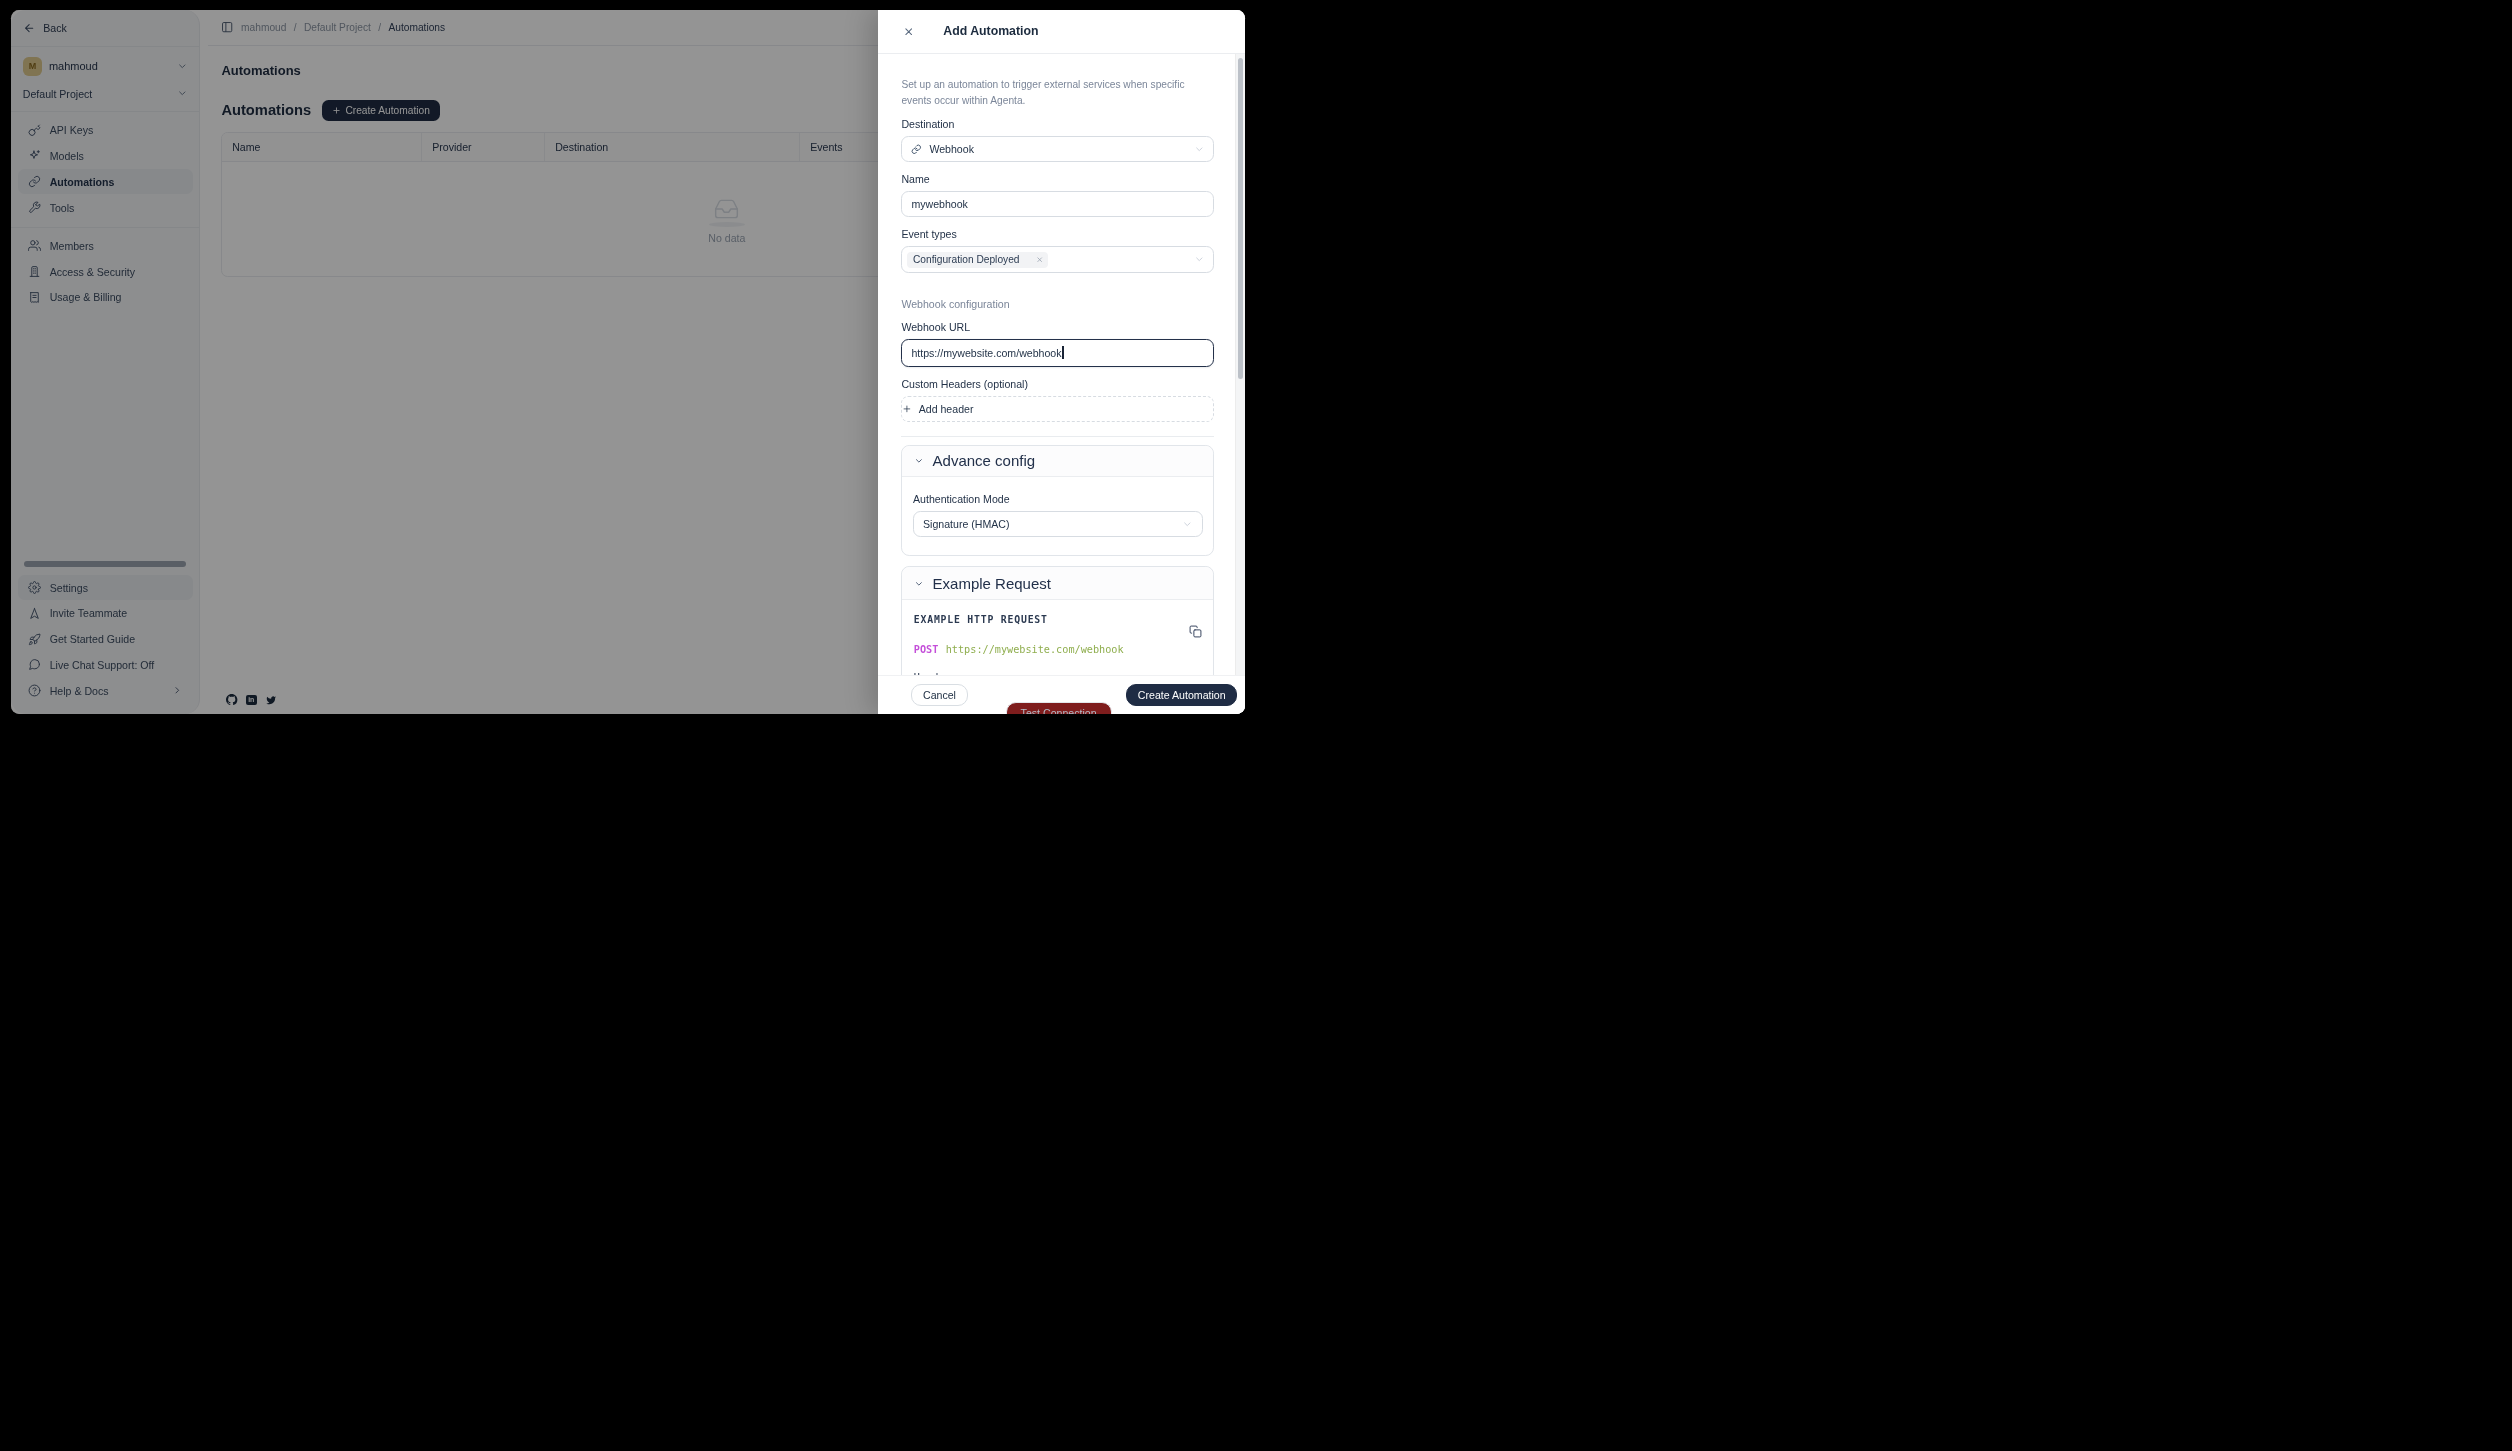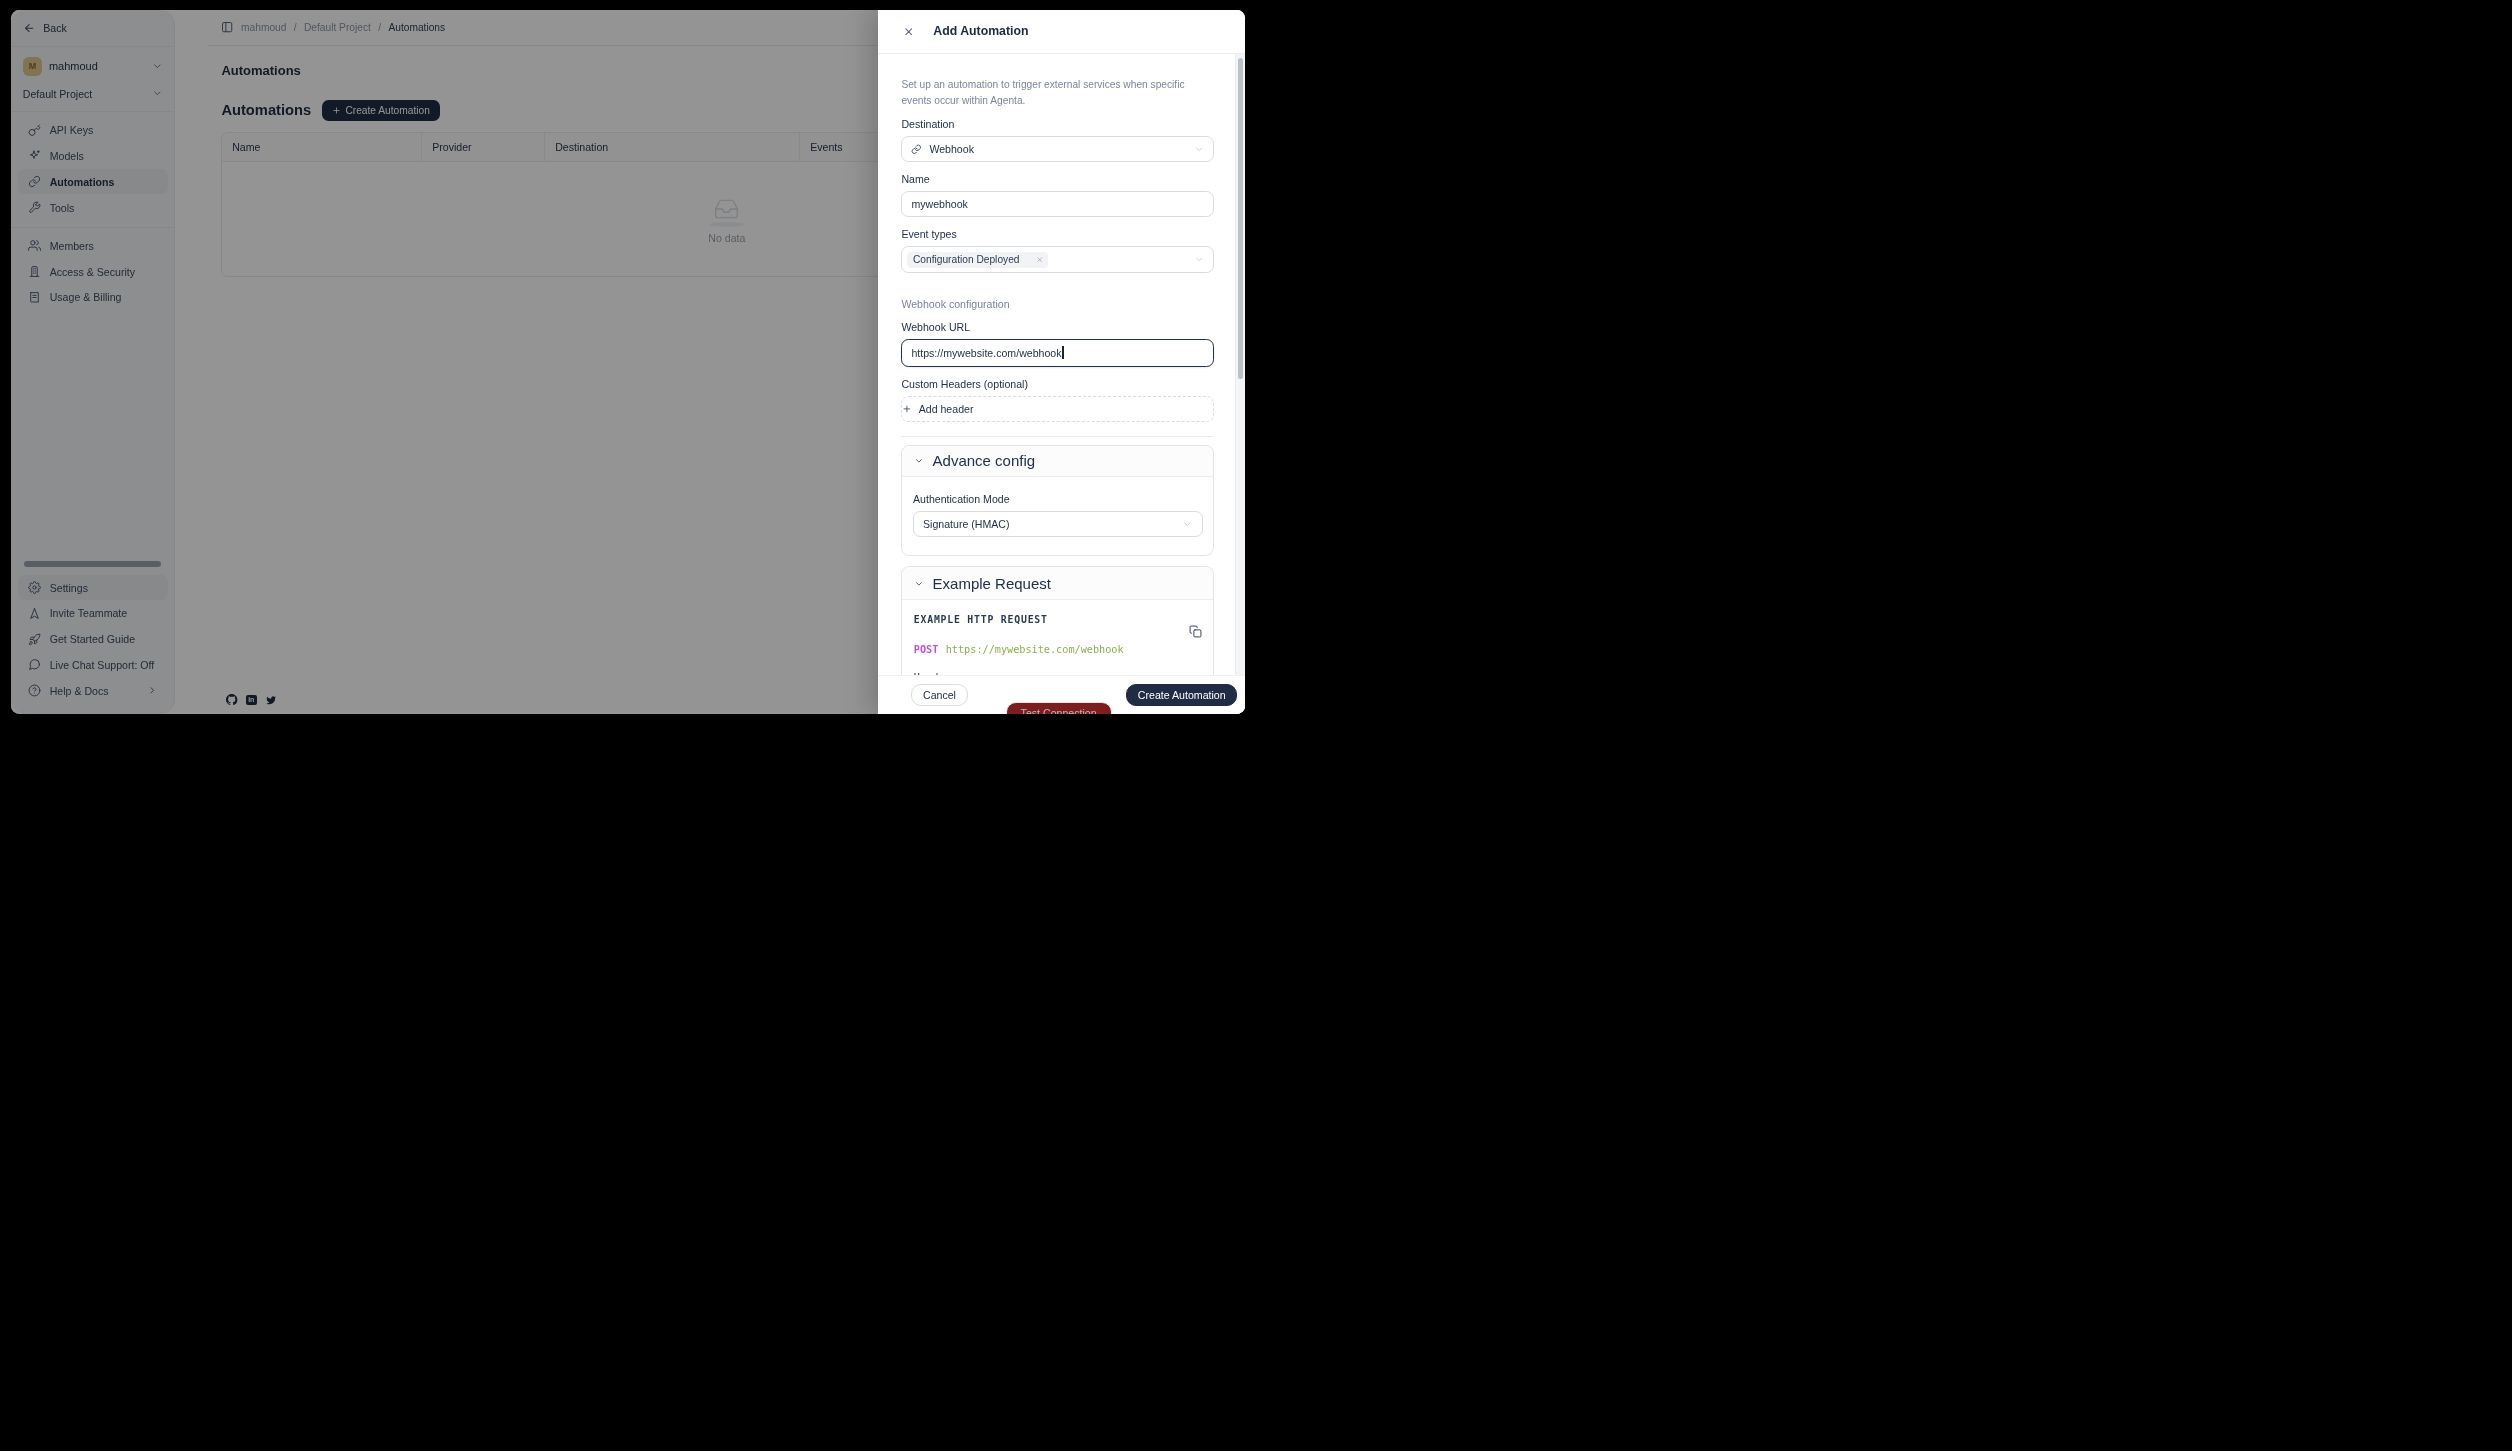--- a/index.html
+++ b/index.html
@@ -3,21 +3,21 @@
 <meta charset="utf-8">
 <style>
   * { margin:0; padding:0; box-sizing:border-box; }
   html,body { width:1256px; height:726px; background:#000; overflow:hidden;
     font-family:"Liberation Sans", sans-serif; }
   svg { display:block; }
   .window { position:absolute; left:11.4px; top:9.8px; width:1234px; height:704px;
     border-radius:8.2px; overflow:hidden; background:#fff; }
 
   
-  .sidebar { position:absolute; left:0; top:0; bottom:0; width:164px;
+  .sidebar { position:absolute; left:0; top:0; bottom:0; width:189px;
     background:#f3f4f6; border-right:0.8px solid #e6e8ec;border-radius:15px; }
   .back-row { height:37px; display:flex; align-items:center; gap:8.2px;
     padding:0 11.4px; border-bottom:0.8px solid #e6e8ec; color:#2b3a50;
     font-size:10.6px; font-weight:500; cursor:pointer; }
   .back-row .icn { color:#3c4c63; }
   .ws-block { padding:9.8px 11.4px 11.4px; border-bottom:0.8px solid #e6e8ec; }
   .ws-row { display:flex; align-items:center; gap:6.5px; cursor:pointer; }
   .avatar { width:19.6px; height:19.6px; border-radius:5.7px; background:#dcc88e;
     color:#8a6a1f; font-size:9px; font-weight:700; display:flex;
     align-items:center; justify-content:center; }
@@ -66,21 +66,21 @@
     align-items:center; color:#1c2b3e; }
   .li-badge { width:10.6px; height:10.6px; background:#1c2b3e; border-radius:2px;
     color:#fff; font-size:7px; font-weight:700; display:flex; align-items:center;
     justify-content:center; }
 
   
   .overlay { position:absolute; left:0; top:0; bottom:0; width:867px;
     background:rgba(0,0,0,0.42); z-index:40; }
   .drawer { position:absolute; right:0; top:0; bottom:0; width:367px; background:#fff;
     z-index:50; box-shadow:-8.2px 0 24.5px rgba(0,0,0,0.18); }
-  .drawer-head { height:44px; display:flex; align-items:center; gap:19px;
+  .drawer-head { height:44px; display:flex; align-items:center; gap:29px;
     padding:0 24.5px; border-bottom:0.8px solid #ebedf0; }
   .close-btn { color:#5b6b80; background:none; border:none; cursor:pointer; padding:0; }
   .drawer-title { font-size:12.3px; font-weight:700; color:#1c2b3e; }
   .drawer-scroll { position:absolute; top:44px; bottom:39px; left:0; right:10.6px;
     overflow:hidden; padding:23px 20.4px 0 23px; }
   .gutter { position:absolute; top:44px; bottom:39px; right:0; width:10.6px;
     background:#f4f5f6; border-left:0.8px solid #ececec; }
   .gutter .thumb { position:absolute; left:2px; top:4.1px; width:5.7px; height:321px;
     border-radius:3.3px; background:#bcc1c8; }
   .desc { font-size:10.2px; color:#7b8699; line-height:1.55; margin-bottom:6.5px;

